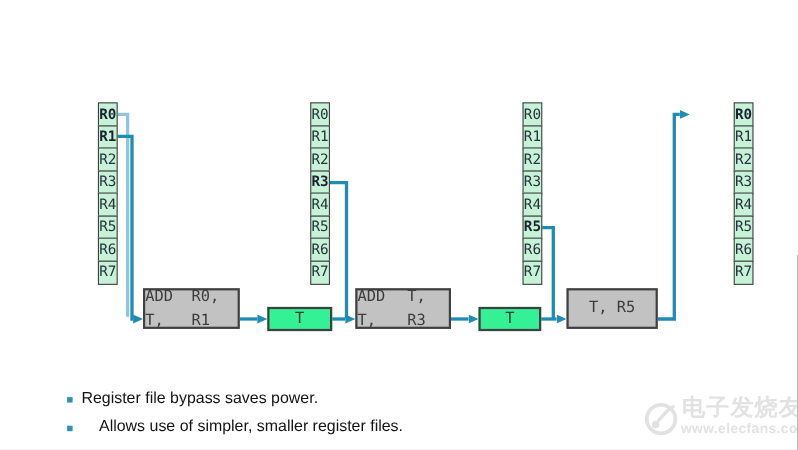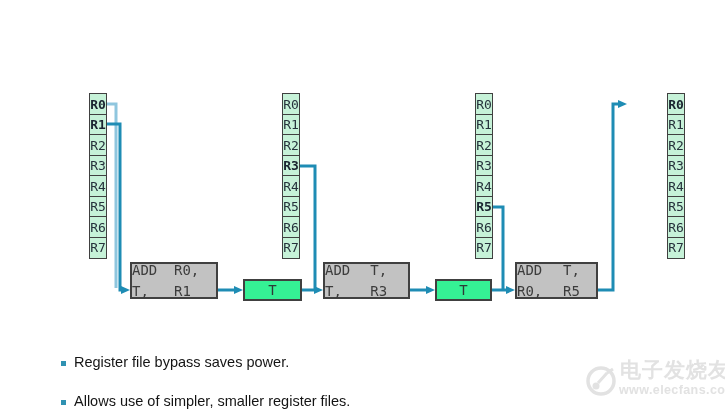--- a/index.html
+++ b/index.html
@@ -52,21 +52,21 @@
     font-family:"DejaVu Sans Mono",monospace;font-size:14px;color:#2E3A36;
   }
   
   .bullet-main{position:absolute;left:36px;top:327px;display:flex;align-items:flex-start;}
   .bullet-main .sq{width:8px;height:8px;background:var(--main-bullet-color);margin:8px 10px 0 0;flex:none;}
   .bullet-main .txt{font-size:18px;color:var(--body-text);letter-spacing:0.2px;}
   .bullet-sub{position:absolute;left:61px;display:flex;align-items:flex-start;}
   .bullet-sub .sq{width:5px;height:5px;background:var(--sub-bullet-color);margin:7px 8px 0 0;flex:none;}
   .bullet-sub .txt{font-size:14.5px;color:var(--body-text);}
   .sub-1{top:354px;}
-  .sub-2{top:393px;}
+  .sub-2{top:380px;gap:16px;}
   
   .watermark{position:absolute;left:586px;top:356px;width:139px;color:var(--watermark-color);}
   .wm-logo{position:absolute;left:0;top:3px;}
   .wm-brand{
     position:absolute;left:34px;top:0;width:105px;
     font-size:21px;font-weight:bold;letter-spacing:1px;white-space:nowrap;
   }
   .wm-url{
     position:absolute;left:33px;top:27px;width:106px;
     font-size:12.5px;font-weight:bold;letter-spacing:0.4px;white-space:nowrap;
@@ -144,21 +144,20 @@
 
   <div class="op" style="left:130px;width:88px">
     <span>ADD T,</span>
     <span>R0, R1</span>
   </div>
   <div class="op" style="left:323px;width:87px">
     <span>ADD T,</span>
     <span>T, R3</span>
   </div>
   <div class="op" style="left:515px;width:83px">
-    <span>ADD R0,</span>
     <span>T, R5</span>
   </div>
 
   <div class="temp" style="left:243px;width:59px">T</div>
   <div class="temp" style="left:435px;width:57px">T</div>
 
   <div class="bullet-sub sub-1">
     <span class="sq"></span>
     <span class="txt">Register file bypass saves power.</span>
   </div>

